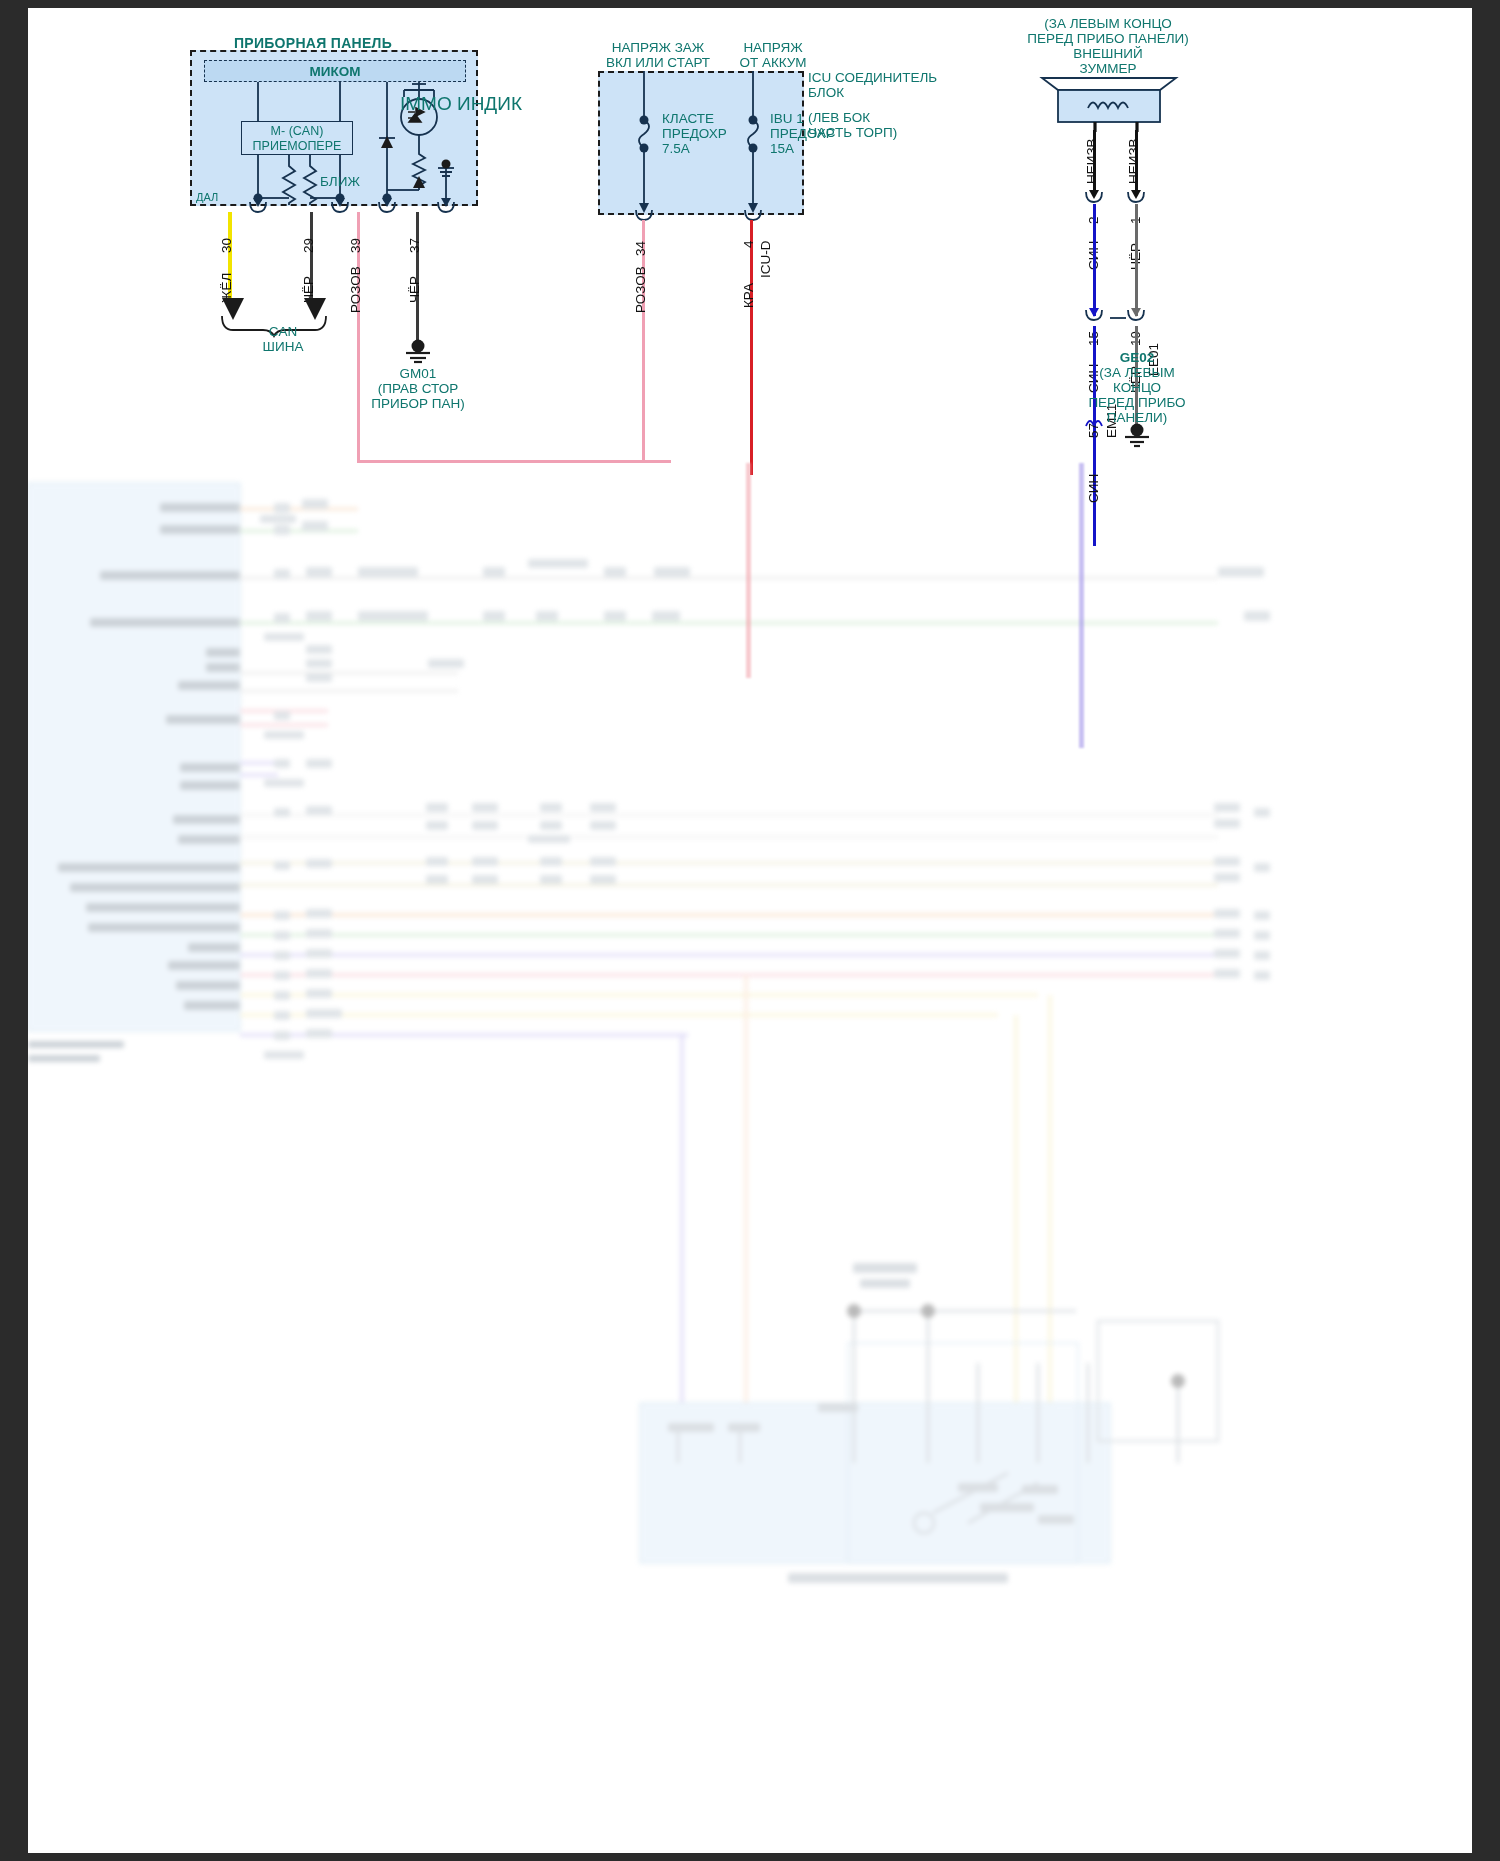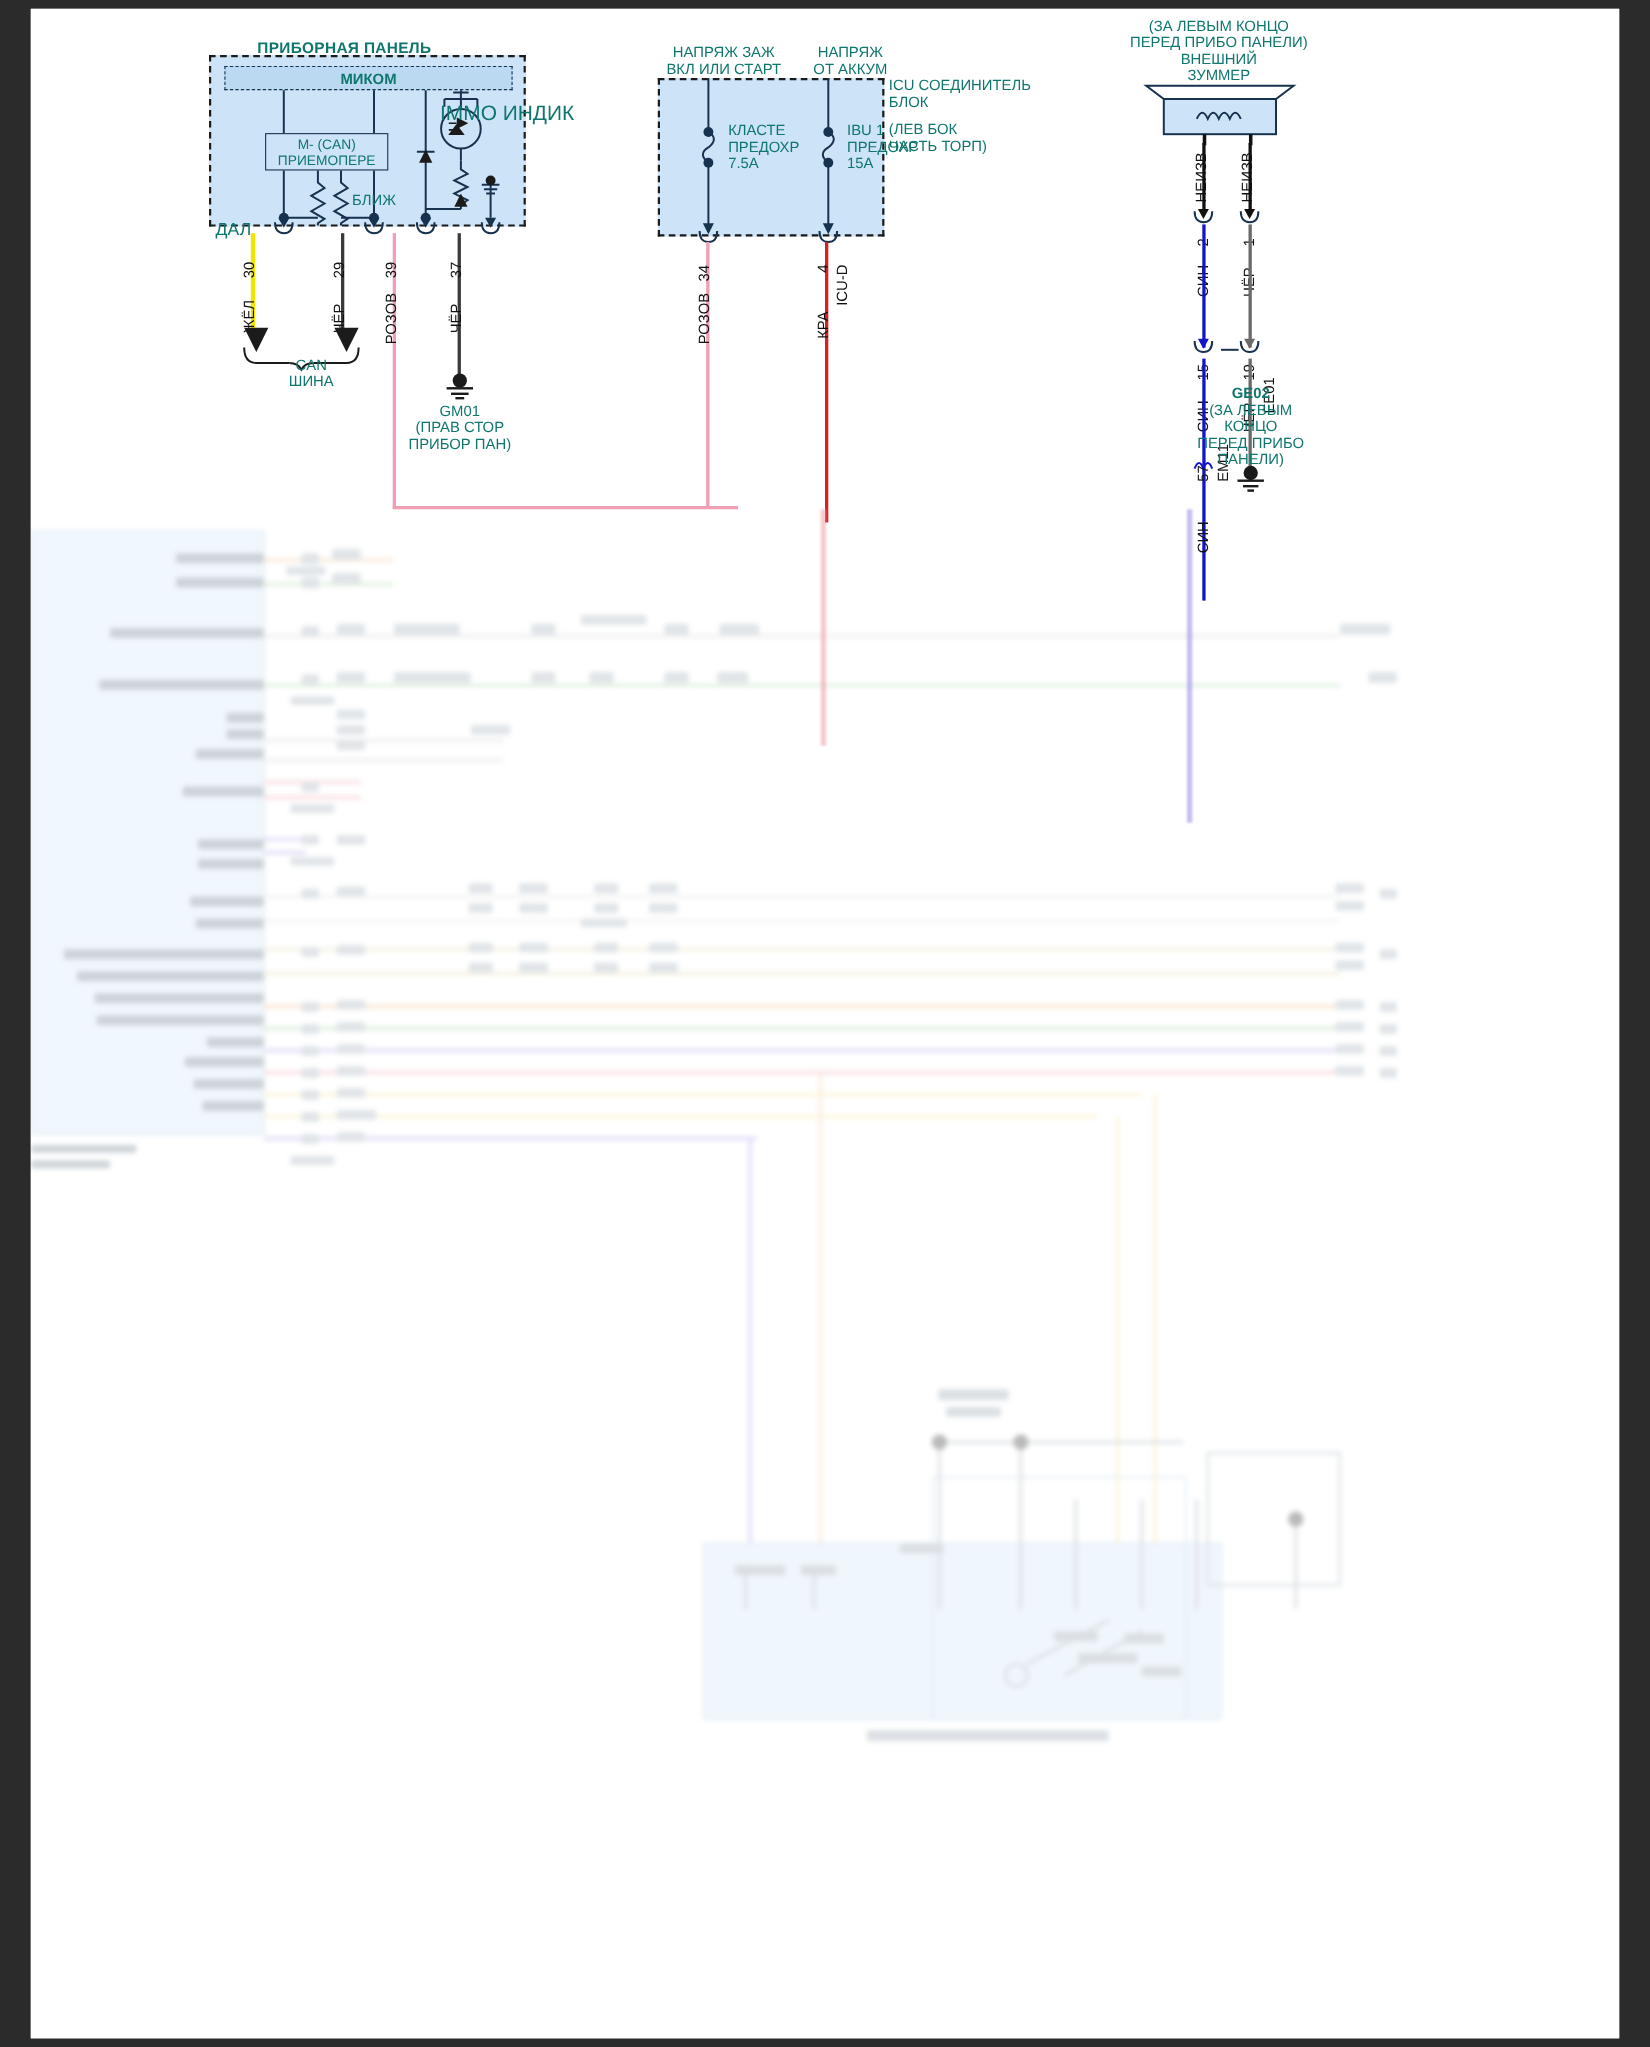--- a/index.html
+++ b/index.html
@@ -279,21 +279,21 @@
       </g>
       <circle cx="256" cy="114" r="4.5" fill="#1b1b1b"></circle>
 
       <g fill="#16324f">
         <circle cx="68" cy="148" r="4.5"></circle>
         <circle cx="150" cy="148" r="4.5"></circle>
         <circle cx="197" cy="148" r="4.5"></circle>
       </g>
     </svg>
 
-    <div class="lbl" style="left:168px;top:182px;font-size:16px;margin-top:12px;">ДАЛ</div>
+    <div class="lbl" style="left:168px;top:182px;font-size:11px;">ДАЛ</div>
     <div class="lbl" style="left:292px;top:166px;font-size:13.5px;">БЛИЖ</div>
     <div class="lbl" style="left:372px;top:88px;font-size:19px;">IMMO ИНДИК</div>
 
     <svg style="position:absolute;left:162px;top:190px;" width="290" height="20">
       <g stroke="#16324f" stroke-width="1.8" fill="none">
         <path d="M60 4 q0,10 8,10 q8,0 8,-10"></path>
         <path d="M142 4 q0,10 8,10 q8,0 8,-10"></path>
         <path d="M189 4 q0,10 8,10 q8,0 8,-10"></path>
         <path d="M248 4 q0,10 8,10 q8,0 8,-10"></path>
       </g>

